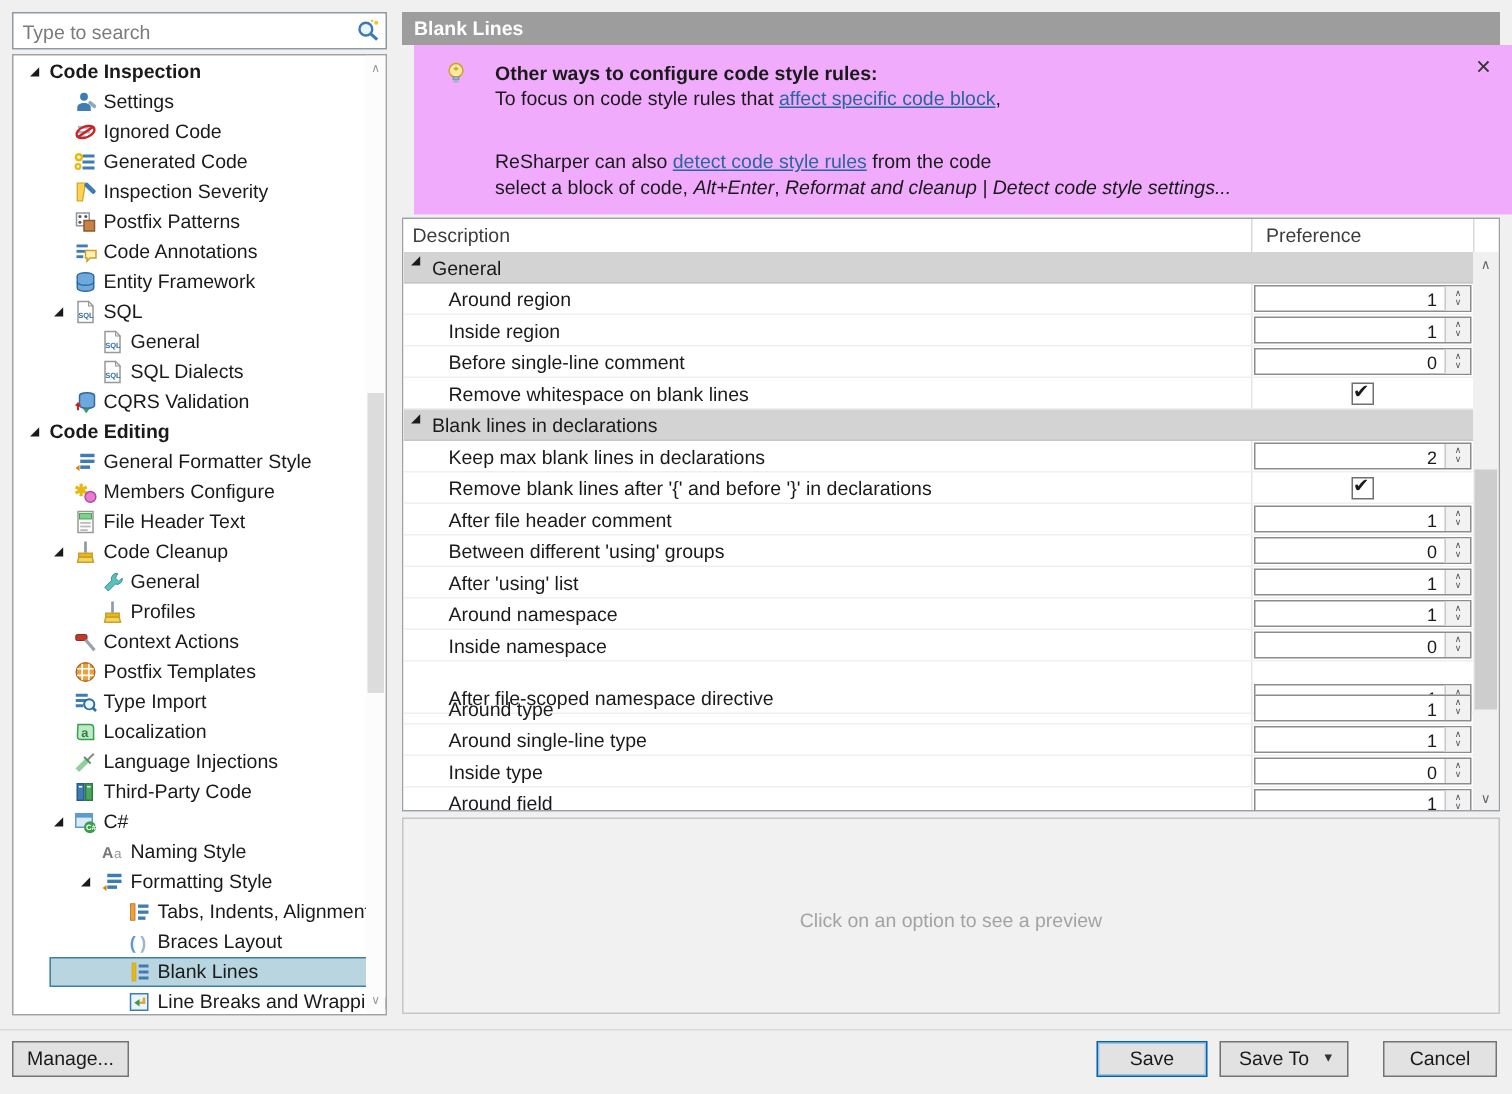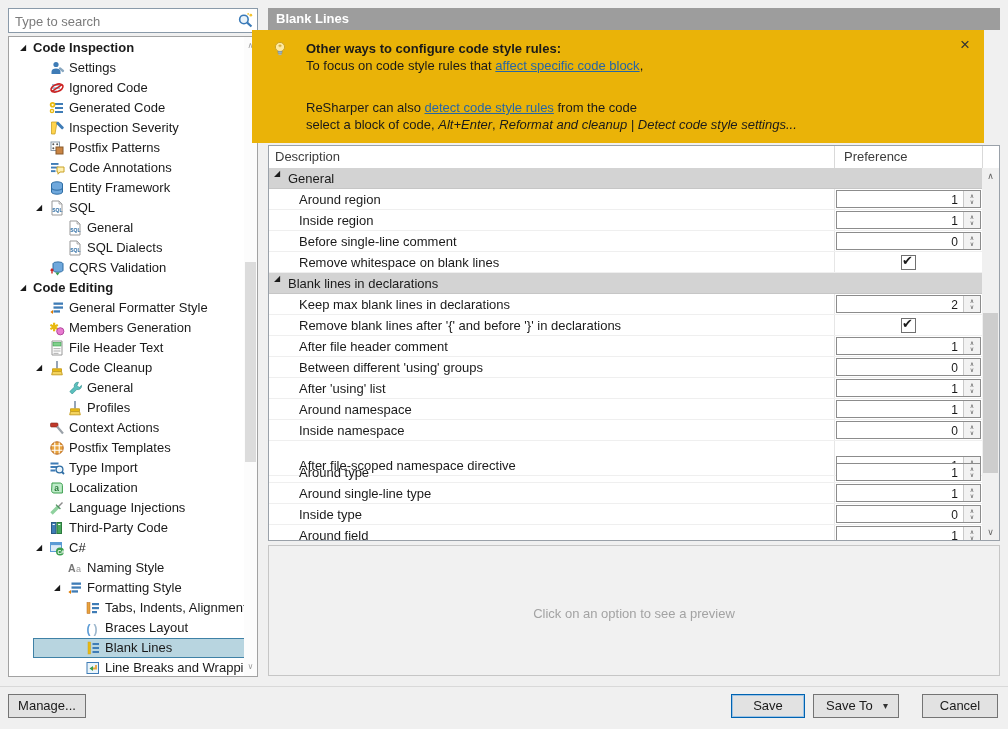--- a/index.html
+++ b/index.html
@@ -19,21 +19,21 @@
   .trow .ticon{position:absolute;top:2px;width:16px;height:16px}
   .trow .tlabel{position:absolute;top:0}
   .trow.section .tlabel{font-weight:bold}
   .selbg{position:absolute;left:24px;width:216px;top:0;height:20px;background:#b8d5e0;border:1px solid #3f81a6;box-sizing:border-box}
   .vscroll .sbarrow{position:absolute;left:0;width:13px;height:14px;text-align:center;font-size:8px;color:#9a9a9a;line-height:14px}
   #treesb{position:absolute;right:0;top:0;bottom:0;width:13px;background:#fcfcfc}
   #treethumb{position:absolute;left:1px;width:11px;top:225px;height:200px;background:#dcdcdc}
   
   #titlebar{left:268px;top:8px;width:732px;height:22px;background:#9d9d9d}
   #titlebar .t{position:absolute;left:8px;top:3px;color:#fff;font-weight:bold}
-  #banner{left:252px;top:30px;width:732px;height:113px;background:#eab308}
+  #banner{left:276px;top:30px;width:732px;height:113px;background:#f0abfc}
   #banner .bulb{position:absolute;left:20px;top:11px;width:16px;height:16px}
   #banner .bl{position:absolute;left:54px;white-space:nowrap}
   #banner .bh{font-weight:bold}
   #banner a{color:#2866a3;text-decoration:underline;cursor:pointer}
   #banner .bclose{position:absolute;right:14px;top:6px;font-size:17px;color:#333;cursor:default;line-height:17px}
   
   #grid{left:268px;top:145px;width:732px;height:396px;background:#fff;border:1px solid #9aa1a9;box-sizing:border-box}
   #ghead{position:absolute;left:0;top:0;right:0;height:22px;background:#fff;border-bottom:1px solid #d9d9d9;color:#3c3c3c}
   #ghead .hc1{position:absolute;left:6px;top:3px}
   #ghead .hc2{position:absolute;left:575px;top:3px}
@@ -199,21 +199,21 @@
             <path d="M4 14l-2.6-2L4 10z" fill="#e07b00"></path>
             <path d="M1.8 9.5L1.8 9.5z" fill="#e07b00"></path>
           </svg></span>
         <span class="tlabel" style="left:60px">General Formatter Style</span>
       </div>
       <div class="trow" style="top: 281px;">
         <span class="ticon" style="left:40px"><svg width="16" height="16" viewBox="0 0 16 16" aria-hidden="true">
             <text x="0.5" y="10.5" font-size="11" font-weight="bold" fill="#e8b910" font-family="sans-serif">✱</text>
             <circle cx="11.3" cy="11.3" r="3.6" fill="#e87bd0" stroke="#b4489f"></circle>
           </svg></span>
-        <span class="tlabel" style="left:60px">Members Generation</span>
+        <span class="tlabel" style="left:60px">Members Configure</span>
       </div>
       <div class="trow" style="top: 301px;">
         <span class="ticon" style="left:40px"><svg width="16" height="16" viewBox="0 0 16 16" aria-hidden="true">
             <path d="M3 1h10v14H3z" fill="#fff" stroke="#999"></path>
             <rect x="4" y="2.4" width="8" height="3.6" fill="#7fd08a" stroke="#3a9e4d" stroke-width="0.6"></rect>
             <rect x="4.5" y="8" width="7" height="1.2" fill="#bbb"></rect>
             <rect x="4.5" y="10.4" width="7" height="1.2" fill="#bbb"></rect>
             <rect x="4.5" y="12.8" width="5" height="1.2" fill="#bbb"></rect>
           </svg></span>
         <span class="tlabel" style="left:60px">File Header Text</span>

